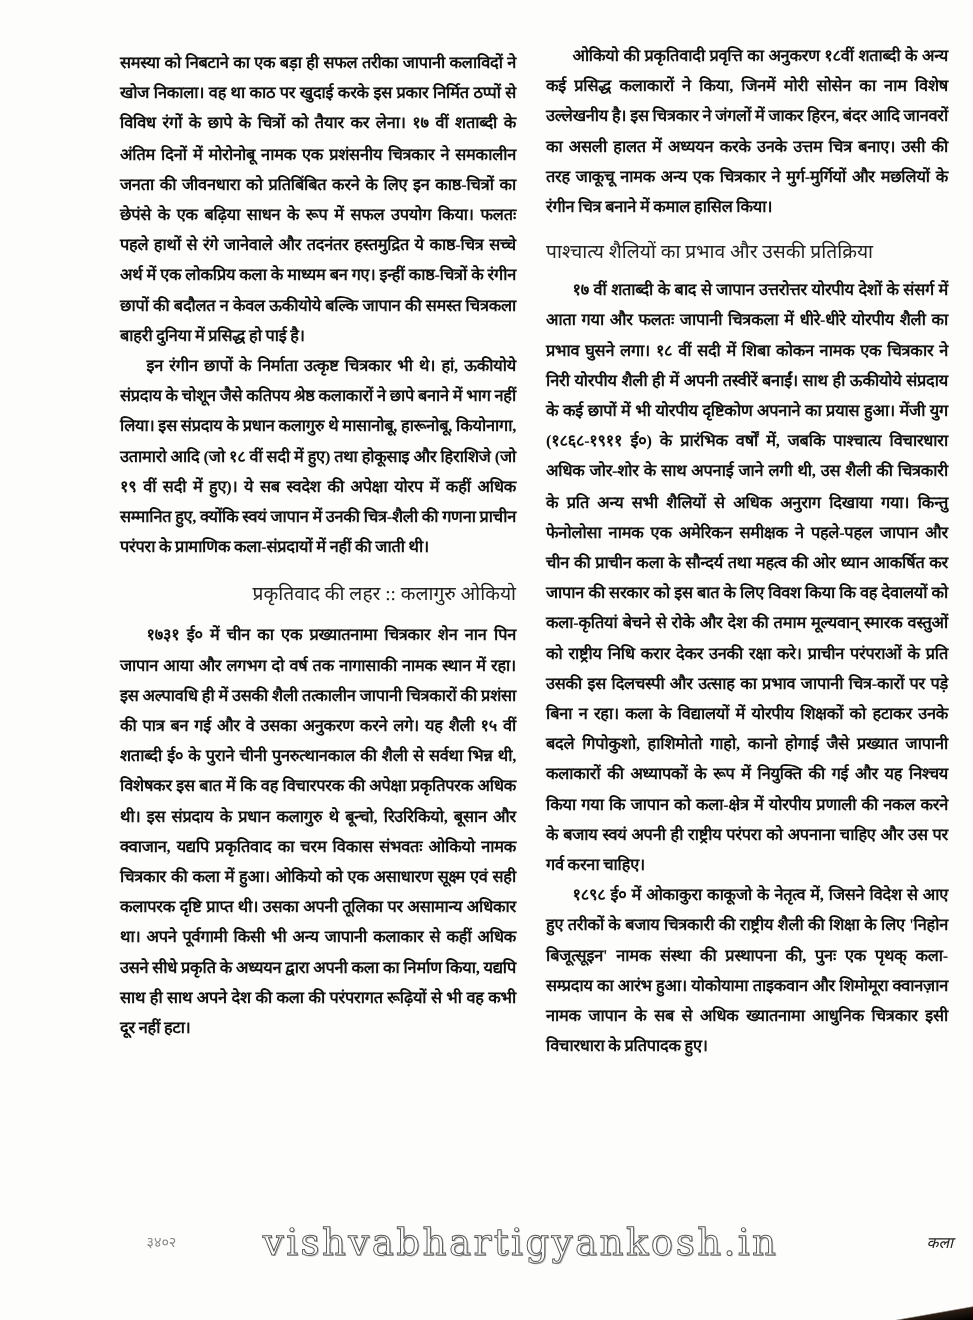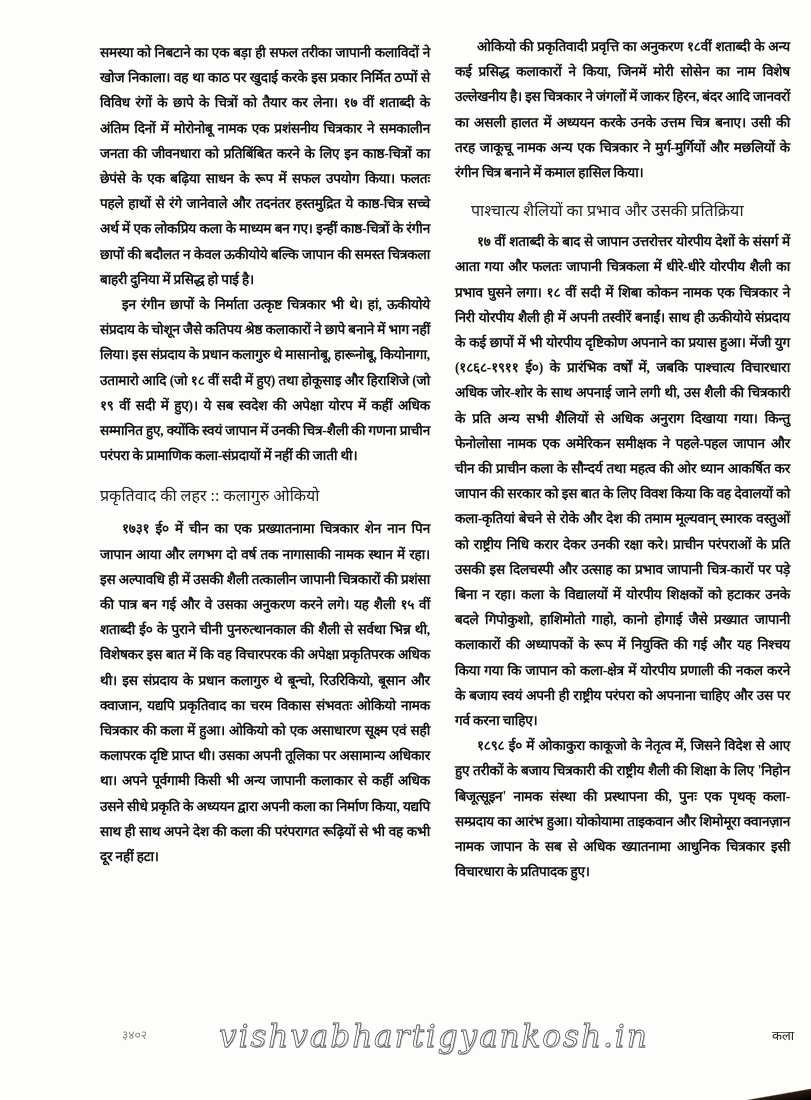--- a/index.html
+++ b/index.html
@@ -17,42 +17,42 @@
       text-align: justify; font-weight: bold;
       letter-spacing: -0.2px;
       font-family: Liberation Serif, serif;
     }
     .col.left { left: 100px; width: 330px; }
     .col.right { left: 455px; width: 335px; top: 34px; }
     .para { margin: 0; text-indent: 0; }
     .para.indent { text-indent: 22px; }
     .heading {
       font-weight: normal; font-size: 16px; line-height: 28px;
-      margin: 14px 0 6px 0; text-align: left; letter-spacing: 0;
+      margin: 14px 0 6px 0; text-align: right; letter-spacing: 0;
       color: #222;
     }
-    .right .heading { text-align: left; margin: 12px 0 4px 16px; }
+    .right .heading { text-align: left; margin: 12px 0 4px 0; }
     .footer {
       position: absolute; top: 1020px; left: 0; width: 811px; height: 40px; margin-left: 24px;
     }
     .page-number {
       position: absolute; left: 98px; top: 6px;
       font-size: 12px; color: #888; font-weight: normal;
     }
     .watermark {
       position: absolute; left: 195px; top: -2px;
       font-family: "DejaVu Serif", "Liberation Serif", serif;
-      font-style: italic; font-size: 31px; letter-spacing: 2px;
+      font-size: 31px; letter-spacing: 2px;
       color: #fff;
       -webkit-text-stroke: 0.8px #555;
       text-shadow: 1px 1px 0 #bbb;
     }
     .running-title {
       position: absolute; left: 748px; top: 6px;
-      font-size: 13px; color: #222; font-weight: normal;
+      font-size: 13px; color: #222; font-weight: normal; font-style: italic;
     }
     .page-curl {
       position: absolute; right: 0; bottom: 0; width: 70px; height: 14px;
       background: linear-gradient(170deg, transparent 55%, #2a1d14 60%, #000 100%);
     }
   </style>
 </head>
 <body>
 
 <div class="page">

